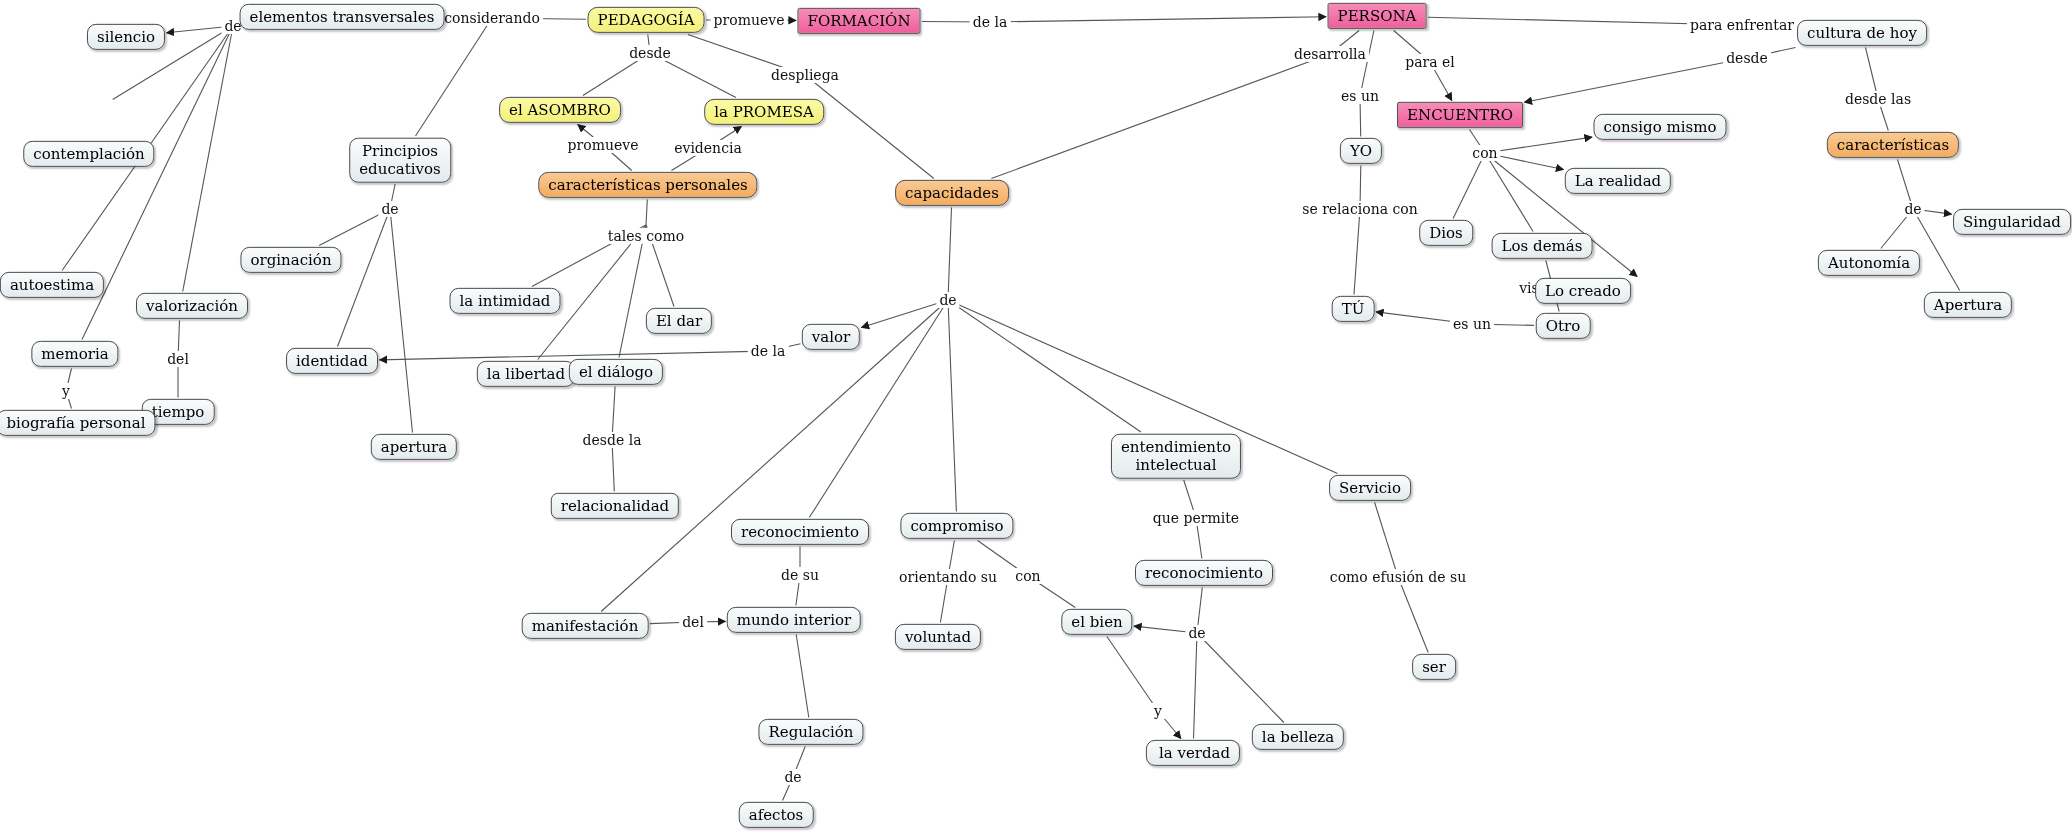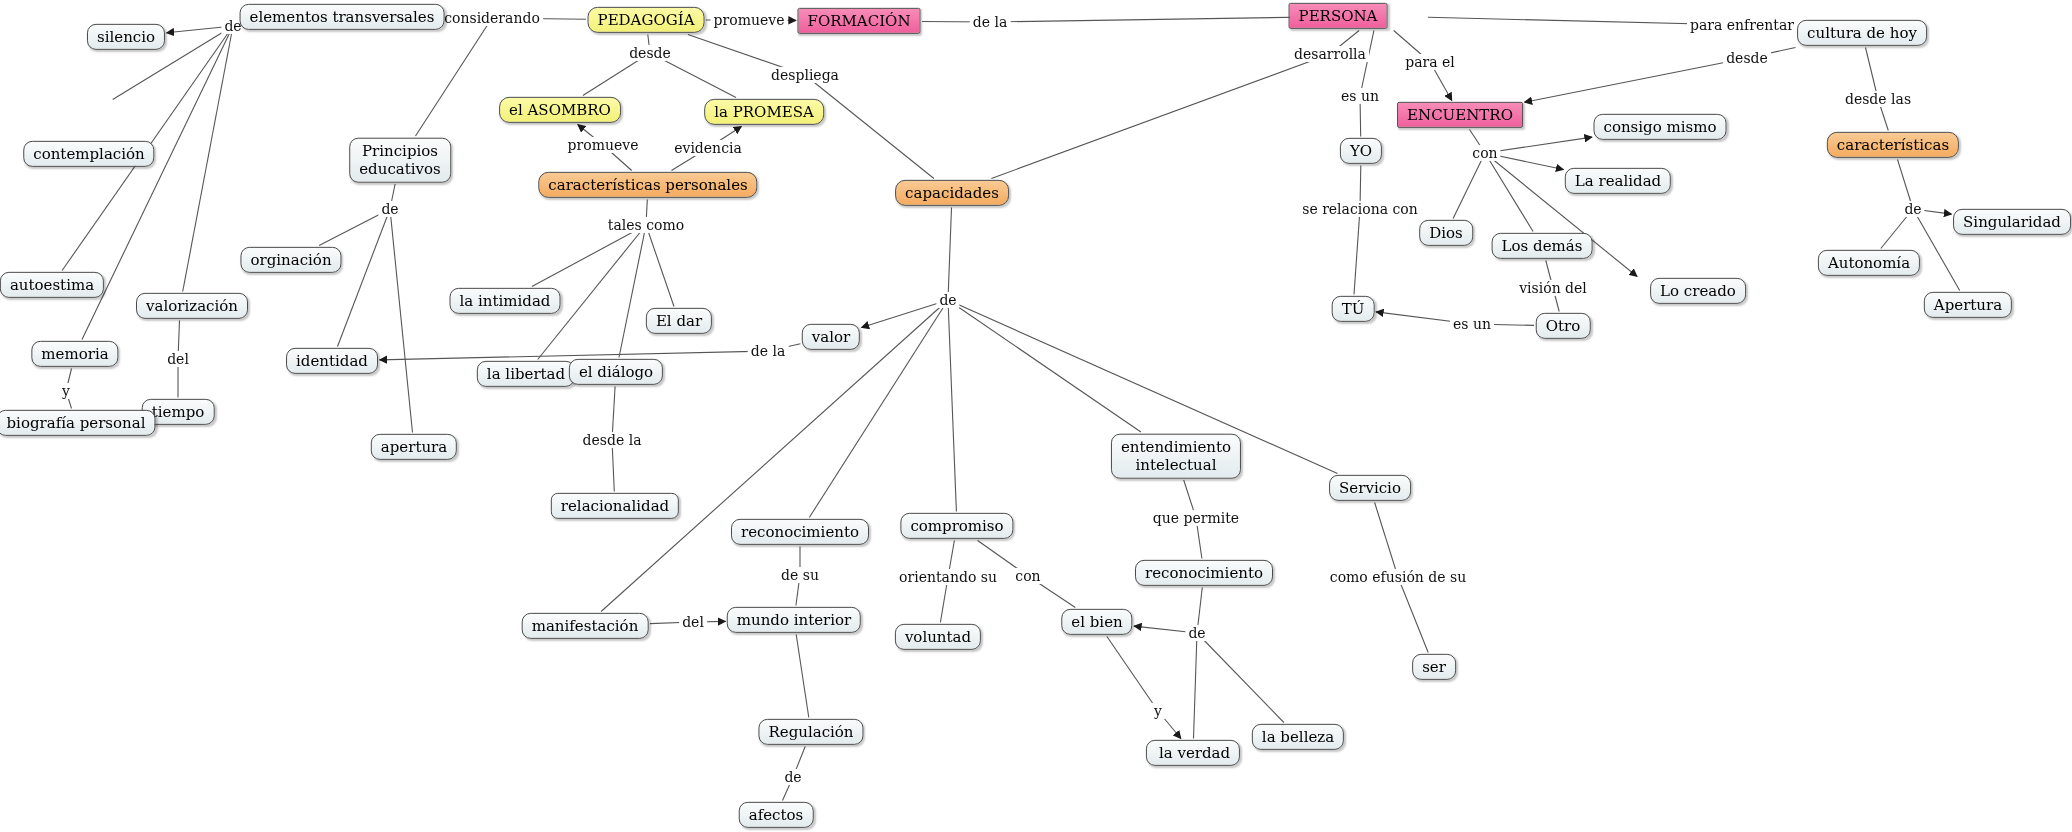--- a/index.html
+++ b/index.html
@@ -150,21 +150,21 @@
       <line x1="1197.0" y1="633.0" x2="1193.5" y2="738.5" stroke="#565656" stroke-width="1.1"></line>
       <line x1="1106.9" y1="636.5" x2="1158.0" y2="711.0" stroke="#565656" stroke-width="1.1"></line>
       <line x1="1158.0" y1="711.0" x2="1180.9" y2="738.5" stroke="#565656" stroke-width="1.1" marker-end="url(#arrowhead)"></line>
       <line x1="1374.6" y1="502.5" x2="1398.0" y2="577.0" stroke="#565656" stroke-width="1.1"></line>
       <line x1="1398.0" y1="577.0" x2="1428.2" y2="652.5" stroke="#565656" stroke-width="1.1"></line>
     </svg>
 <div class="node gray" style="left: 126px; top: 37px;">silencio</div>
     <div class="node gray" style="left: 342px; top: 17px;">elementos transversales</div>
     <div class="node yellow" style="left: 646px; top: 20px;">PEDAGOGÍA</div>
     <div class="node pink" style="left: 859px; top: 21px;">FORMACIÓN</div>
-    <div class="node pink" style="left: 1338px; top: 16px;">PERSONA</div>
+    <div class="node pink" style="left: 1377px; top: 16px;">PERSONA</div>
     <div class="node gray" style="left: 1862px; top: 33px;">cultura de hoy</div>
     <div class="node gray" style="left: 89px; top: 114px; margin-top: 40px;">contemplación</div>
     <div class="node yellow" style="left: 560px; top: 110px;">el ASOMBRO</div>
     <div class="node yellow" style="left: 764px; top: 112px;">la PROMESA</div>
     <div class="node pink" style="left: 1460px; top: 115px;">ENCUENTRO</div>
     <div class="node gray" style="left: 1660px; top: 127px;">consigo mismo</div>
     <div class="node orange" style="left: 1893px; top: 145px;">características</div>
     <div class="node gray" style="left: 400px; top: 160px;">Principios
 educativos</div>
     <div class="node orange" style="left: 648px; top: 185px;">características personales</div>
@@ -178,21 +178,21 @@
     <div class="node gray" style="left: 1542px; top: 246px;">Los demás</div>
     <div class="node gray" style="left: 2012px; top: 222px;">Singularidad</div>
     <div class="node gray" style="left: 1869px; top: 263px;">Autonomía</div>
     <div class="node gray" style="left: 52px; top: 285px;">autoestima</div>
     <div class="node gray" style="left: 192px; top: 306px;">valorización</div>
     <div class="node gray" style="left: 332px; top: 361px;">identidad</div>
     <div class="node gray" style="left: 526px; top: 374px;">la libertad</div>
     <div class="node gray" style="left: 616px; top: 372px;">el diálogo</div>
     <div class="node gray" style="left: 831px; top: 337px;">valor</div>
     <div class="node gray" style="left: 1353px; top: 309px;">TÚ</div>
-    <div class="node gray" style="left: 1698px; top: 291px;">Lo creado</div>
+    <div class="node gray" style="left: 1583px; top: 291px;">Lo creado</div>
     <div class="node gray" style="left: 1563px; top: 326px;">Otro</div>
     <div class="node gray" style="left: 1968px; top: 305px;">Apertura</div>
     <div class="node gray" style="left: 75px; top: 354px;">memoria</div>
     <div class="node gray" style="left: 178px; top: 412px;">tiempo</div>
     <div class="node gray" style="left: 76px; top: 423px;">biografía personal</div>
     <div class="node gray" style="left: 414px; top: 447px;">apertura</div>
     <div class="node gray" style="left: 615px; top: 506px; border-radius: 7px;">relacionalidad</div>
     <div class="node gray" style="left: 1176px; top: 456px;">entendimiento
 intelectual</div>
     <div class="node gray" style="left: 1370px; top: 488px;">Servicio</div>
@@ -217,21 +217,21 @@
     <div class="link-label" style="left: 805px; top: 75px;">despliega</div>
     <div class="link-label" style="left: 1330px; top: 54px;">desarrolla</div>
     <div class="link-label" style="left: 1430px; top: 62px;">para el</div>
     <div class="link-label" style="left: 1747px; top: 58px;">desde</div>
     <div class="link-label" style="left: 1360px; top: 96px;">es un</div>
     <div class="link-label" style="left: 1878px; top: 99px;">desde las</div>
     <div class="link-label" style="left: 603px; top: 145px;">promueve</div>
     <div class="link-label" style="left: 708px; top: 148px;">evidencia</div>
     <div class="link-label" style="left: 1485px; top: 153px;">con</div>
     <div class="link-label" style="left: 390px; top: 209px;">de</div>
-    <div class="link-label" style="left: 646px; top: 225px;">tales como</div>
+    <div class="link-label" style="left: 646px; top: 236px;">tales como</div>
     <div class="link-label" style="left: 1360px; top: 209px;">se relaciona con</div>
     <div class="link-label" style="left: 1913px; top: 209px;">de</div>
     <div class="link-label" style="left: 1553px; top: 288px;">visión del</div>
     <div class="link-label" style="left: 1472px; top: 324px;">es un</div>
     <div class="link-label" style="left: 948px; top: 300px;">de</div>
     <div class="link-label" style="left: 768px; top: 351px;">de la</div>
     <div class="link-label" style="left: 178px; top: 359px;">del</div>
     <div class="link-label" style="left: 66px; top: 391px;">y</div>
     <div class="link-label" style="left: 612px; top: 440px;">desde la</div>
     <div class="link-label" style="left: 1196px; top: 518px;">que permite</div>

